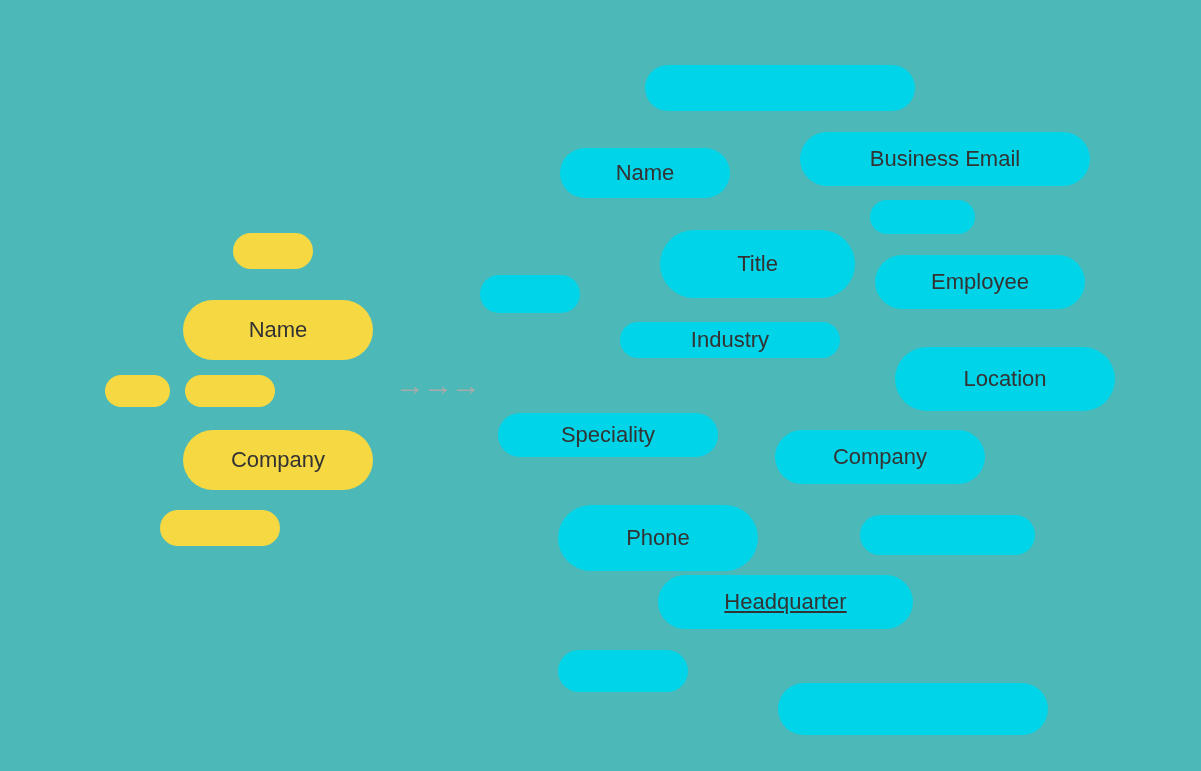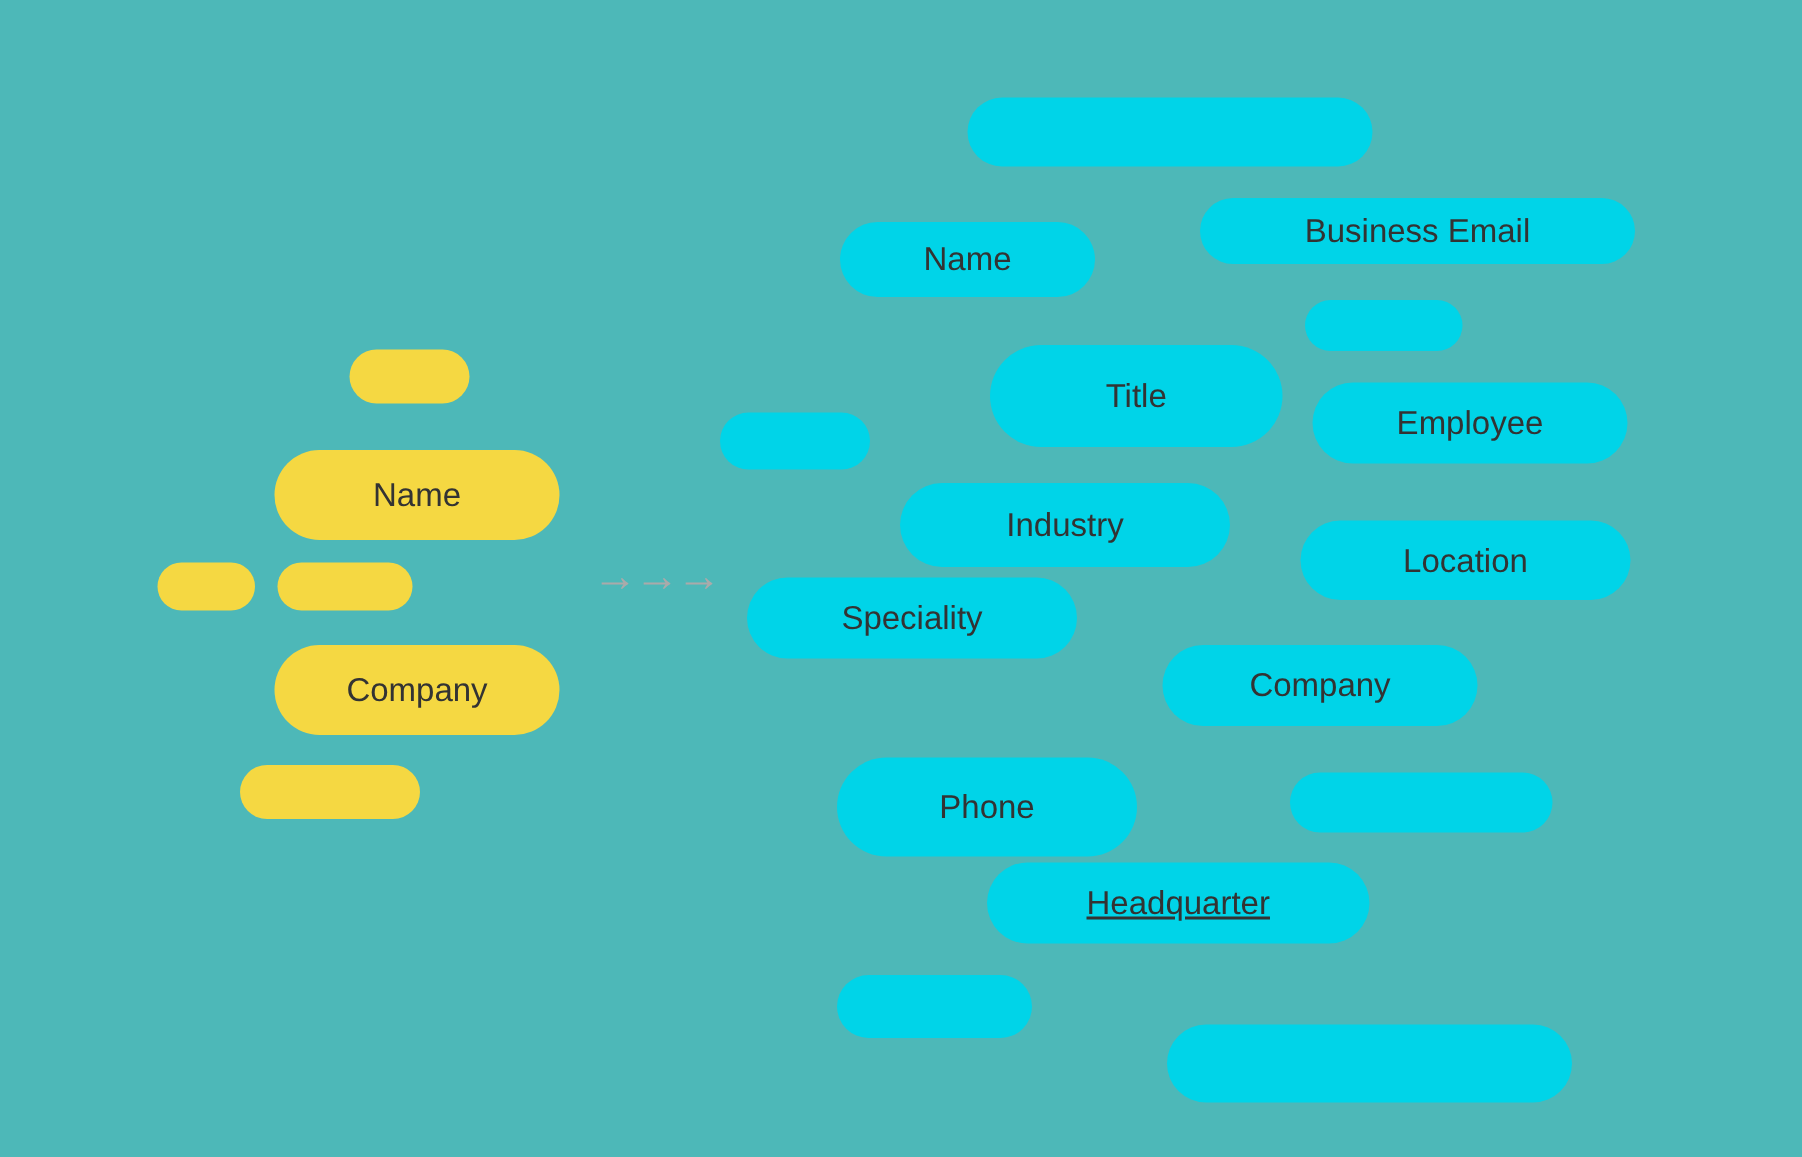--- a/index.html
+++ b/index.html
@@ -53,38 +53,38 @@
   <span>Company</span>
 </div>
 <div class="pill pill-yellow" style="top:510px;left:160px;width:120px;height:36px;"></div>
 
 <div class="arrows" style="top:368px;left:395px;font-size:30px;letter-spacing:-2px;">→→→</div>
 
 <div class="pill pill-cyan" style="top:65px;left:645px;width:270px;height:46px;"></div>
 <div class="pill pill-cyan" style="top:148px;left:560px;width:170px;height:50px;">
   <span>Name</span>
 </div>
-<div class="pill pill-cyan" style="top:132px;left:800px;width:290px;height:44px;">
+<div class="pill pill-cyan" style="top:132px;left:800px;width:290px;height:54px;">
   <span>Business Email</span>
 </div>
 <div class="pill pill-cyan" style="top:200px;left:870px;width:105px;height:34px;"></div>
 <div class="pill pill-cyan" style="top:275px;left:480px;width:100px;height:38px;"></div>
 <div class="pill pill-cyan" style="top:230px;left:660px;width:195px;height:68px;">
   <span>Title</span>
 </div>
 <div class="pill pill-cyan" style="top:255px;left:875px;width:210px;height:54px;align-items:center;">
   <span>Employee</span>
 </div>
-<div class="pill pill-cyan" style="top:322px;left:600px;width:220px;height:56px;">
+<div class="pill pill-cyan" style="top:322px;left:620px;width:220px;height:36px;">
   <span>Industry</span>
 </div>
-<div class="pill pill-cyan" style="top:347px;left:867px;width:220px;height:53px;">
+<div class="pill pill-cyan" style="top:347px;left:895px;width:220px;height:64px;">
   <span>Location</span>
 </div>
-<div class="pill pill-cyan" style="top:385px;left:498px;width:220px;height:54px;">
+<div class="pill pill-cyan" style="top:413px;left:498px;width:220px;height:44px;">
   <span>Speciality</span>
 </div>
 <div class="pill pill-cyan" style="top:430px;left:775px;width:210px;height:54px;">
   <span>Company</span>
 </div>
 <div class="pill pill-cyan" style="top:505px;left:558px;width:200px;height:66px;">
   <span>Phone</span>
 </div>
 <div class="pill pill-cyan" style="top:515px;left:860px;width:175px;height:40px;"></div>
 <div class="pill pill-cyan" style="top:575px;left:658px;width:255px;height:54px;text-decoration:underline;">

